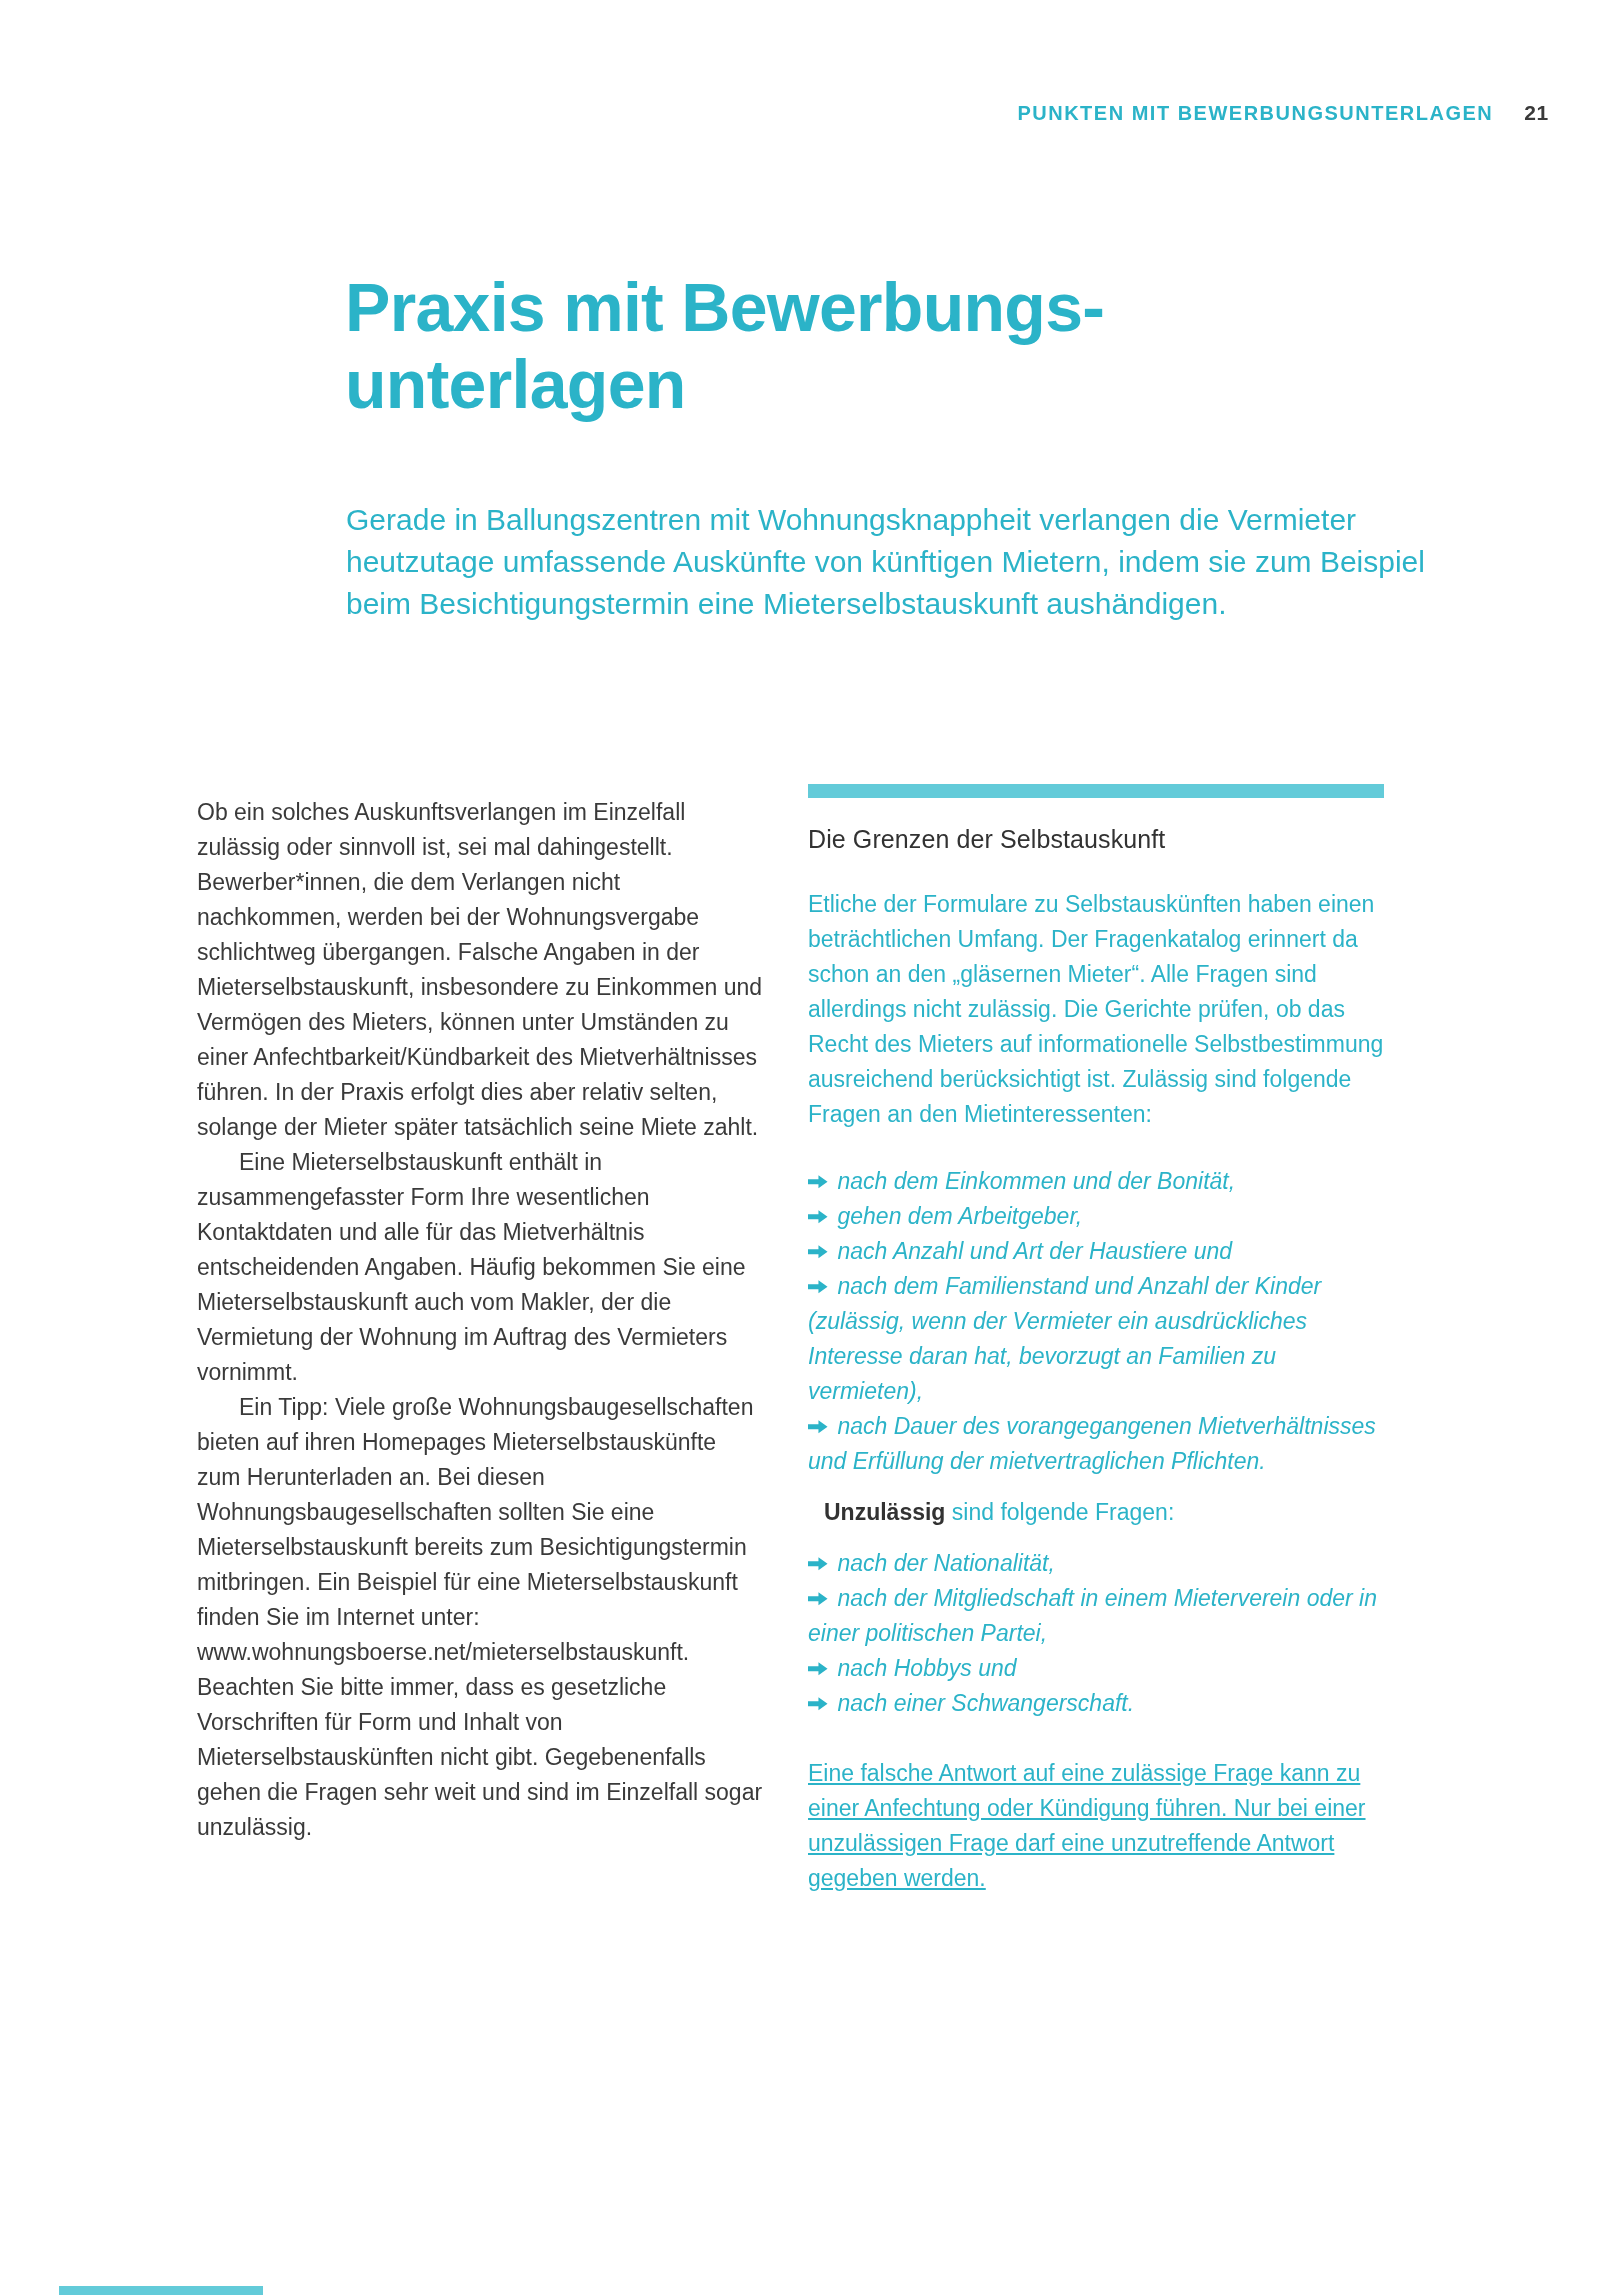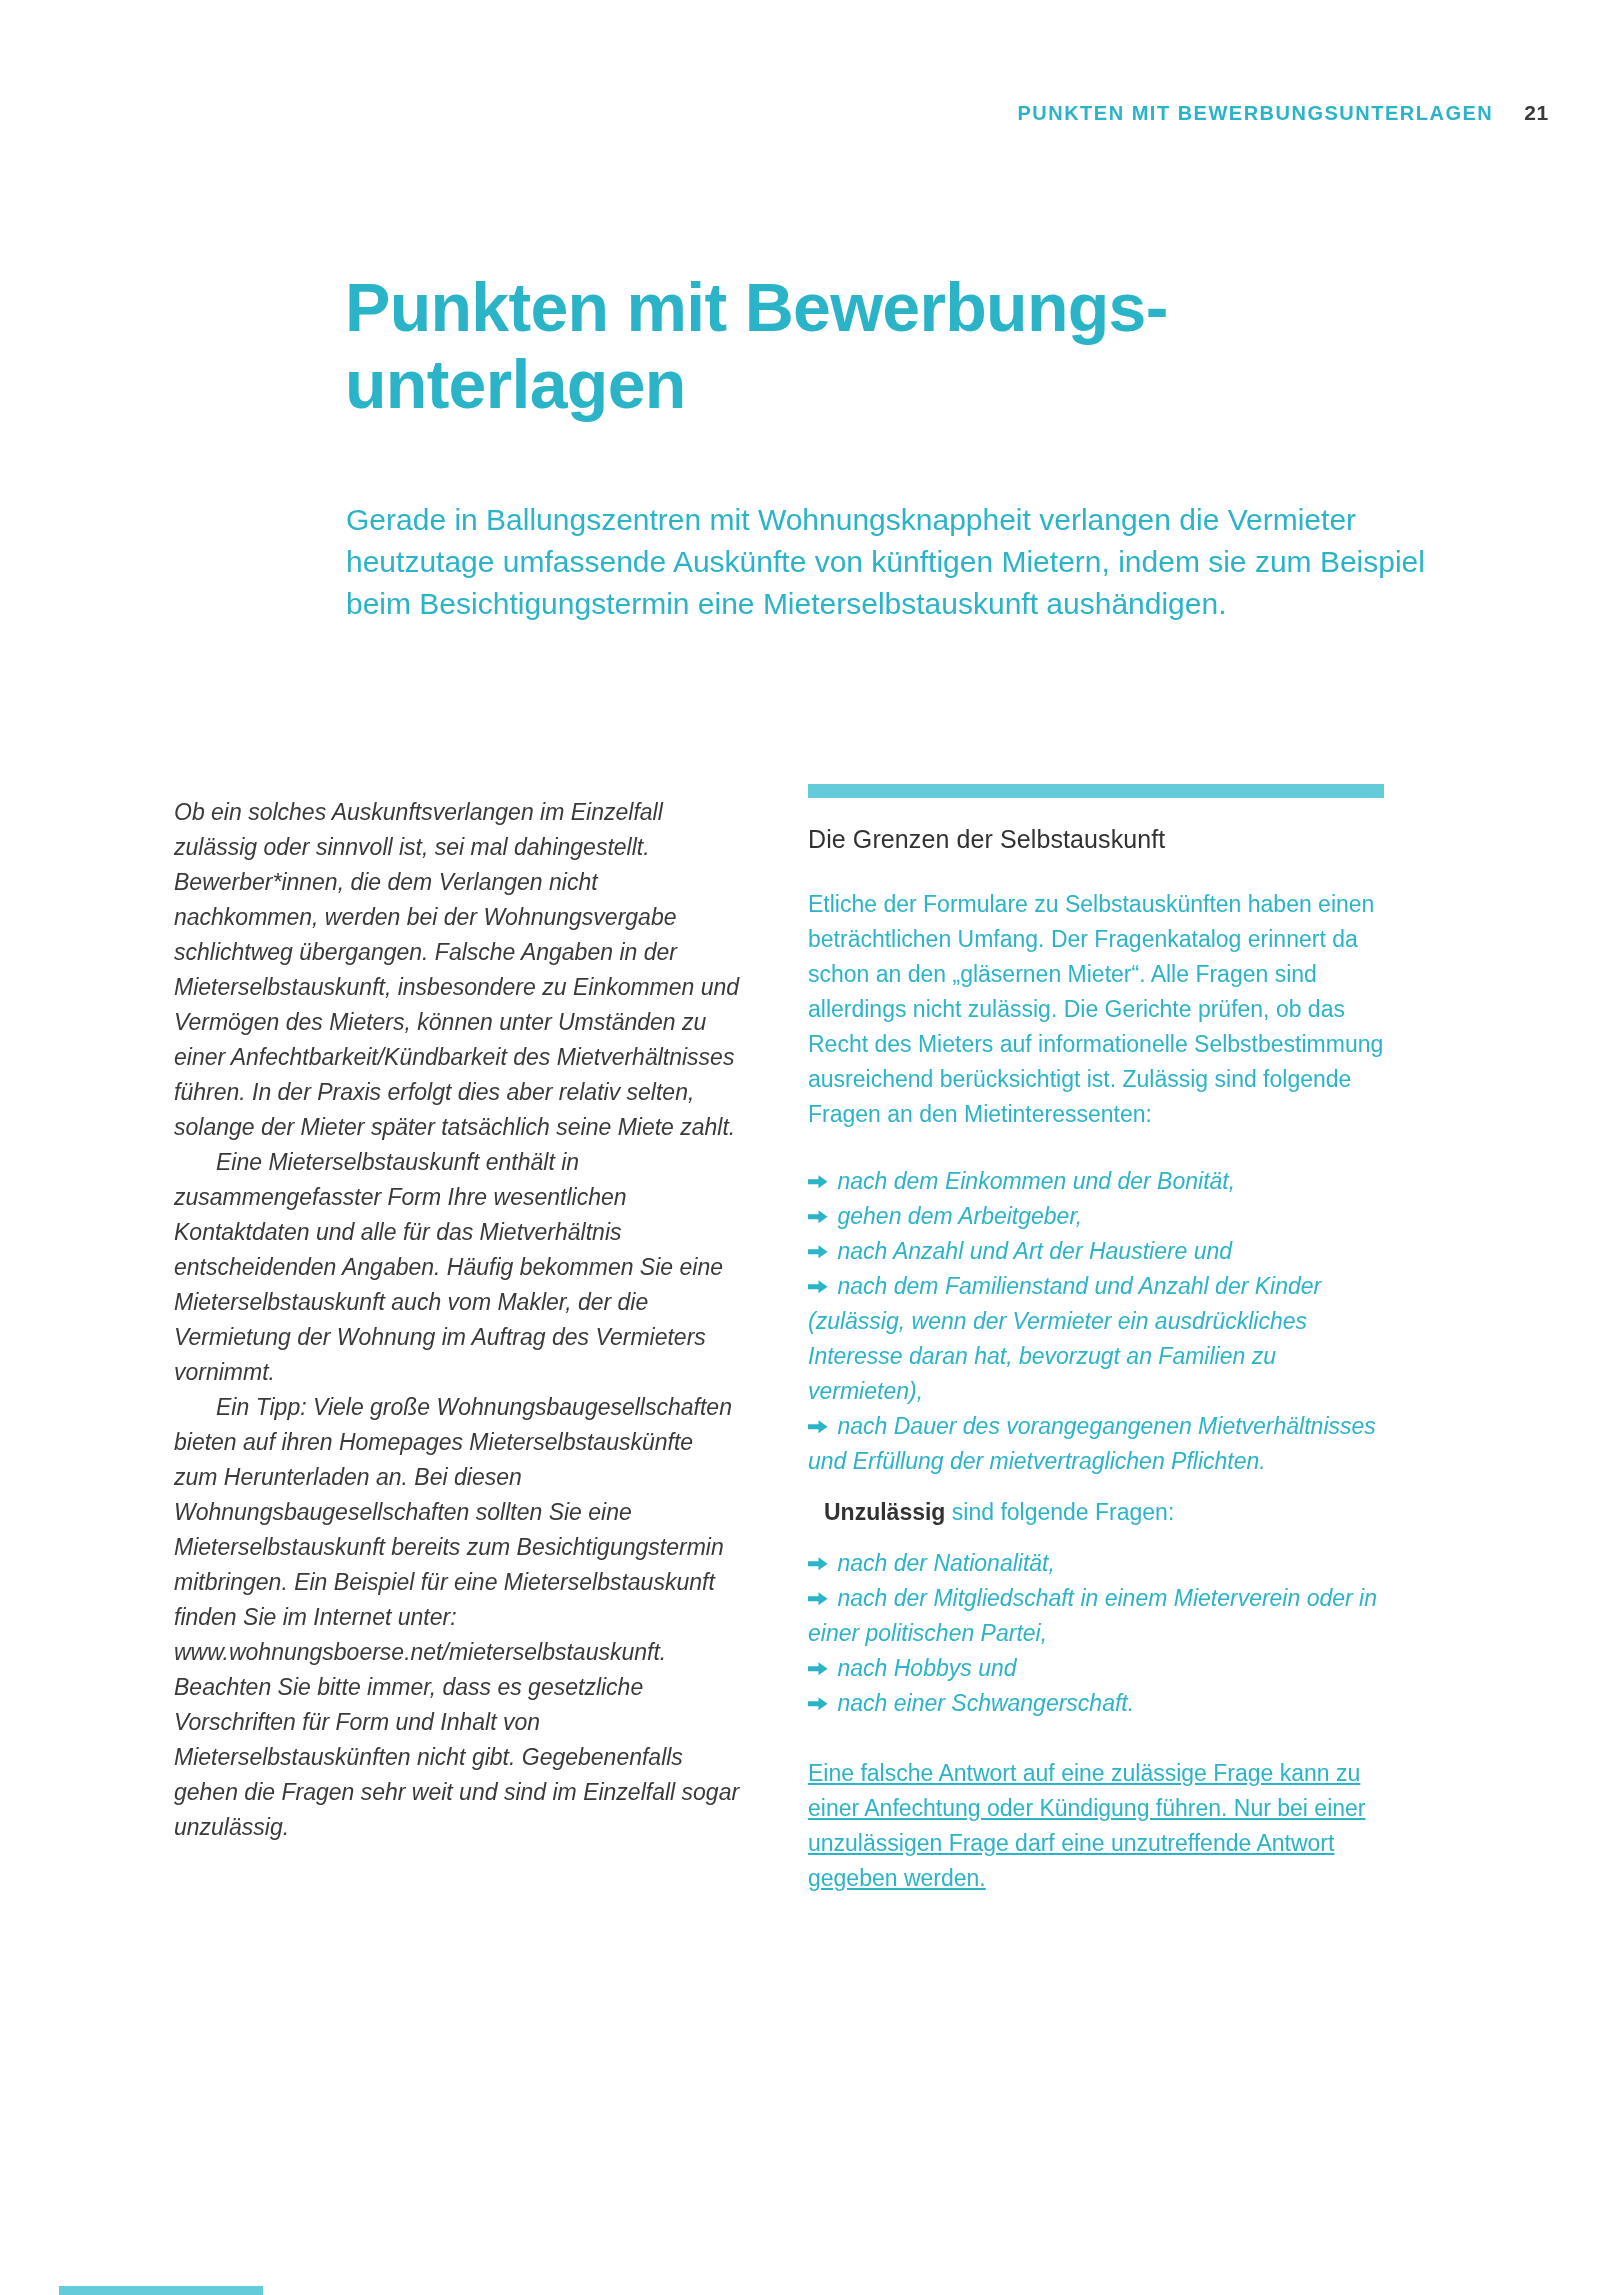--- a/index.html
+++ b/index.html
@@ -64,25 +64,24 @@
     font-weight:400;
   }
   
   .col{
     position:absolute;
     top:784px;
     font-size:23px;
     line-height:35px;
   }
   .col-left{
-    left:174px;
+    left:197px;
     width:568px;
     color:var(--body-text);
     padding-top:10.8px;
-    font-style:italic;
   }
   .col-right{
     left:808px;
     width:576px;
     color:var(--accent);
   }
   .body-p{margin:0;}
   .body-p.indent{text-indent:42px;}
   
   .rule{
@@ -131,21 +130,21 @@
 <body>
 
 <div class="page">
 
   <header class="running-head">
     <span class="running-title">PUNKTEN MIT BEWERBUNGSUNTERLAGEN</span>
     <span class="page-number">21</span>
   </header>
 
   <h1 class="title">
-    <span class="title-line">Punkten mit Bewerbungs-</span>
+    <span class="title-line">Praxis mit Bewerbungs-</span>
     <span class="title-line">unterlagen</span>
   </h1>
 
   <p class="lead">Gerade in Ballungszentren mit Wohnungsknappheit verlangen die Vermieter heutzutage umfassende Auskünfte von künftigen Mietern, indem sie zum Beispiel beim Besichtigungstermin eine Mieterselbstauskunft aushändigen.</p>
 
   <div class="col col-left">
     <p class="body-p">Ob ein solches Auskunftsverlangen im Einzelfall zulässig oder sinnvoll ist, sei mal dahingestellt. Bewerber*innen, die dem Verlangen nicht nachkommen, werden bei der Wohnungsvergabe schlichtweg übergangen. Falsche Angaben in der Mieterselbstauskunft, insbesondere zu Einkommen und Vermögen des Mieters, können unter Umständen zu einer Anfechtbarkeit/Kündbarkeit des Mietverhältnisses führen. In der Praxis erfolgt dies aber relativ selten, solange der Mieter später tatsächlich seine Miete zahlt.</p>
     <p class="body-p indent">Eine Mieterselbstauskunft enthält in zusammengefasster Form Ihre wesentlichen Kontaktdaten und alle für das Mietverhältnis entscheidenden Angaben. Häufig bekommen Sie eine Mieterselbstauskunft auch vom Makler, der die Vermietung der Wohnung im Auftrag des Vermieters vornimmt.</p>
     <p class="body-p indent">Ein Tipp: Viele große Wohnungsbaugesellschaften bieten auf ihren Homepages Mieterselbstauskünfte zum Herunterladen an. Bei diesen Wohnungsbaugesellschaften sollten Sie eine Mieterselbstauskunft bereits zum Besichtigungstermin mitbringen. Ein Beispiel für eine Mieterselbstauskunft finden Sie im Internet unter: www.wohnungsboerse.net/mieterselbstauskunft. Beachten Sie bitte immer, dass es gesetzliche Vorschriften für Form und Inhalt von Mieterselbstauskünften nicht gibt. Gegebenenfalls gehen die Fragen sehr weit und sind im Einzelfall sogar unzulässig.</p>
   </div>

